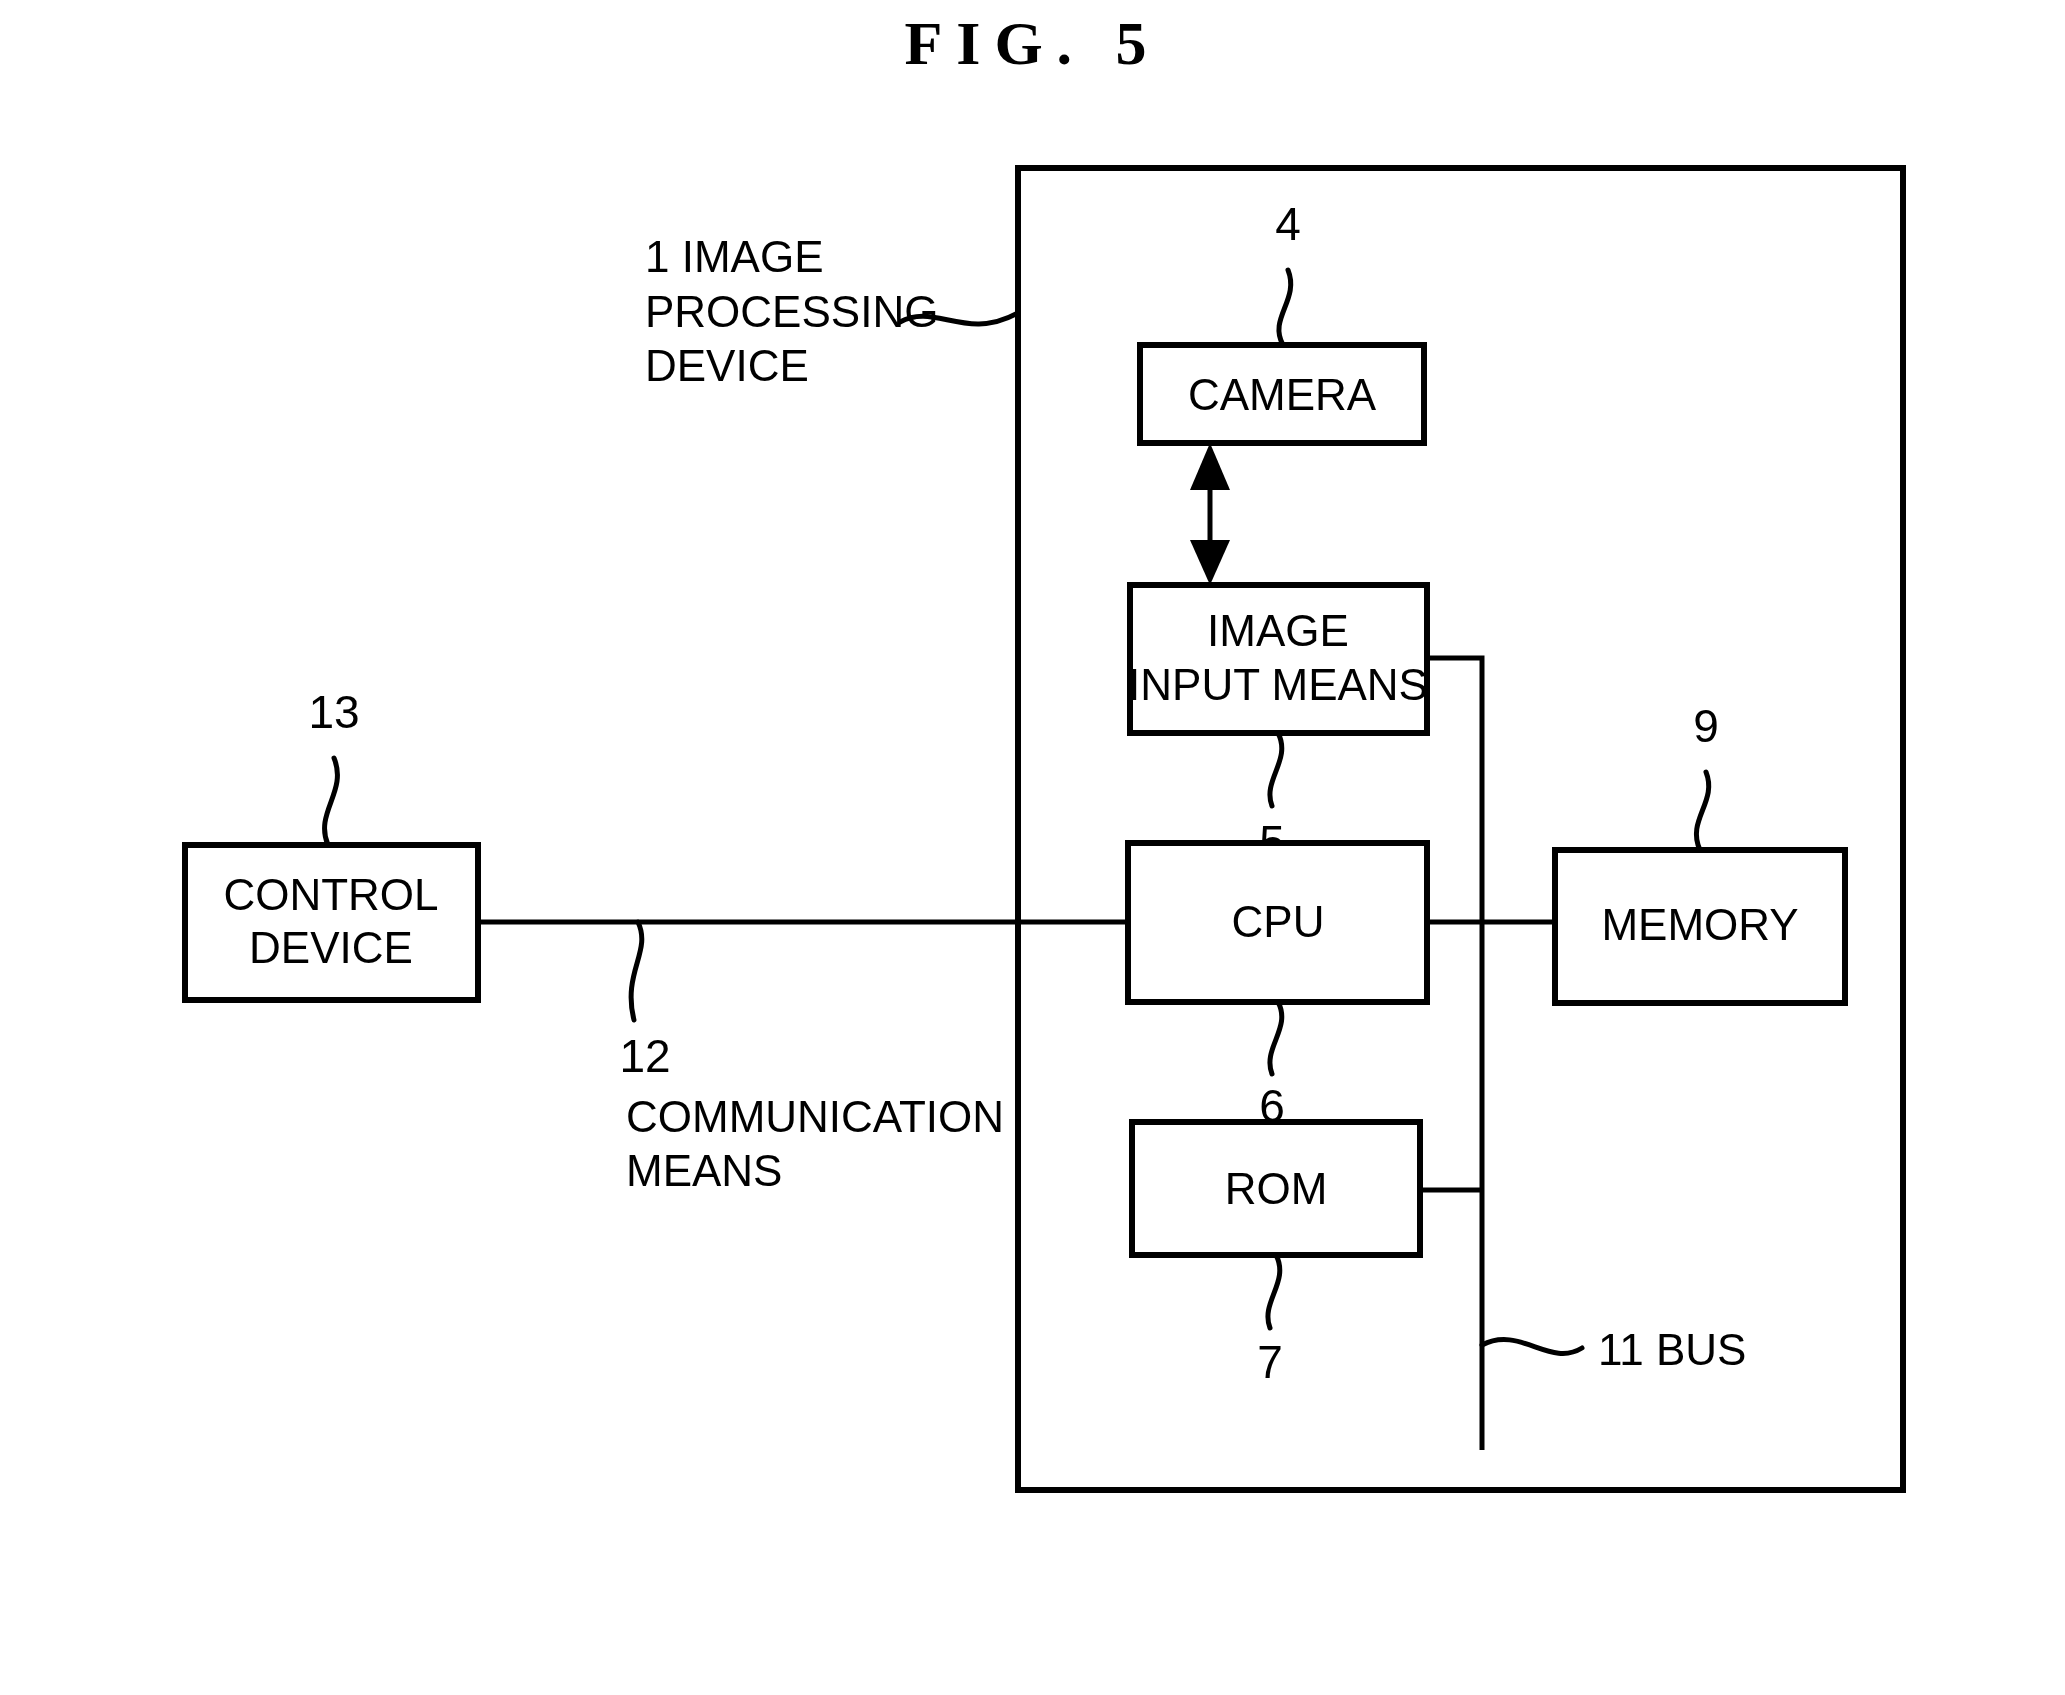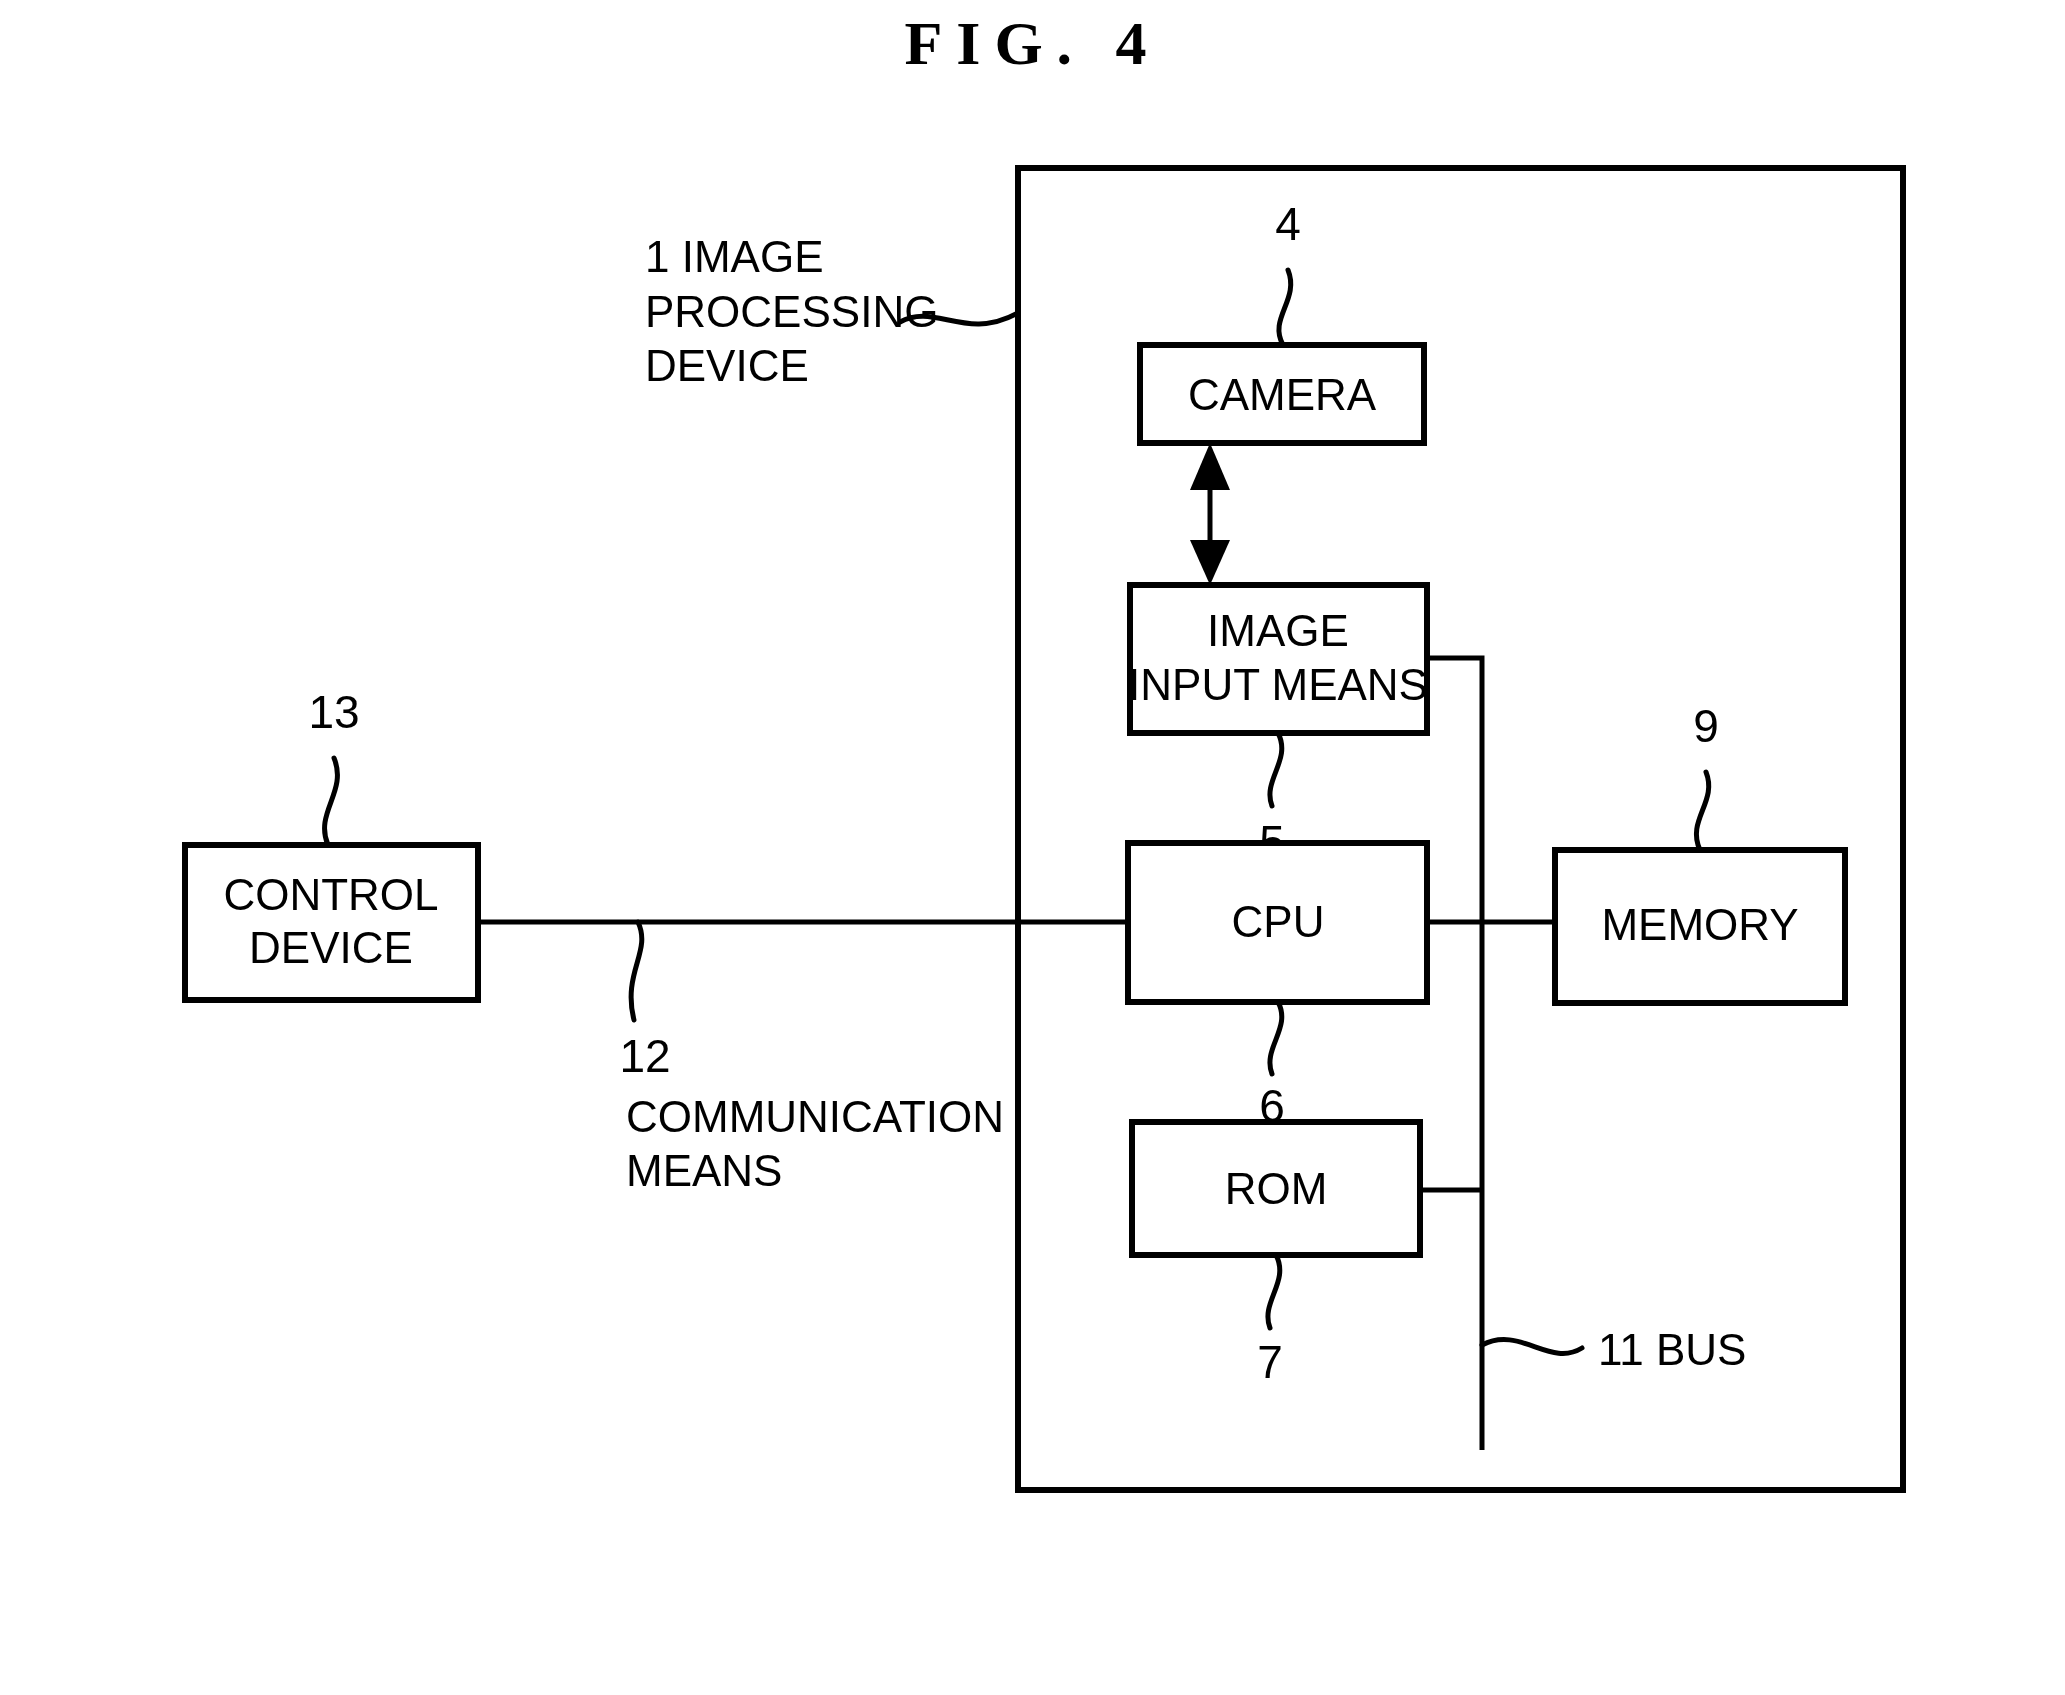--- a/index.html
+++ b/index.html
@@ -76,21 +76,21 @@
   }
   .dot {
     fill: #000000;
   }
 </style>
 </head>
 <body>
 
 <div id="page">
 
-  <div id="fig-title">FIG.  4</div>
+  <div id="fig-title">FIG.  5</div>
 
   <svg class="diagram" viewBox="0 0 2065 1695">
 
     <rect class="outerrect" x="1018" y="168" width="885" height="1322"></rect>
 
     <path class="leader" d="M 900 322 C 935 302, 965 342, 1018 313"></path>
 
     <rect class="boxrect" x="1140" y="345" width="284" height="98"></rect>
     <text class="box-label" x="1282" y="398">CAMERA</text>
 

